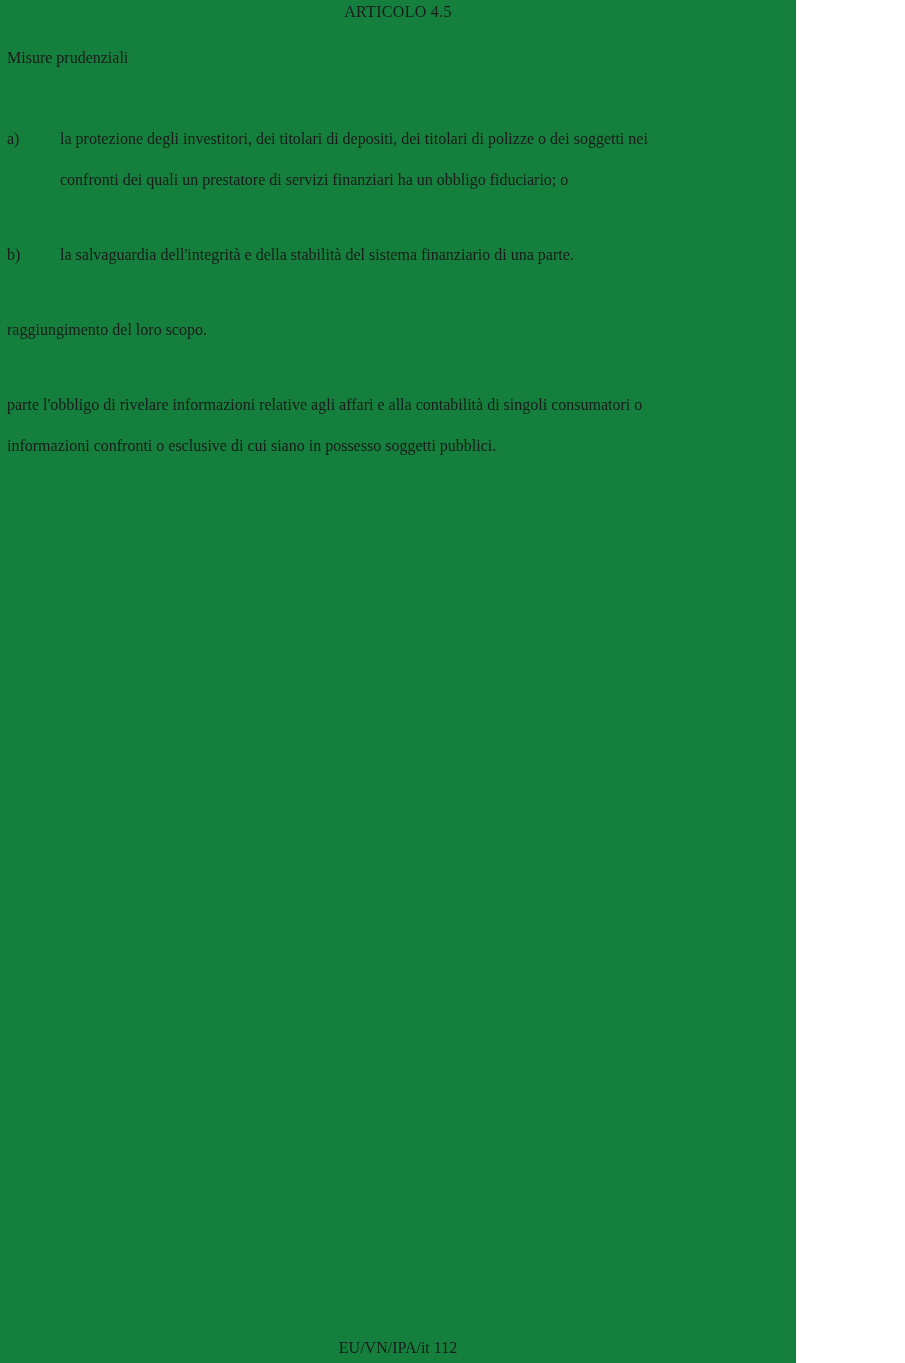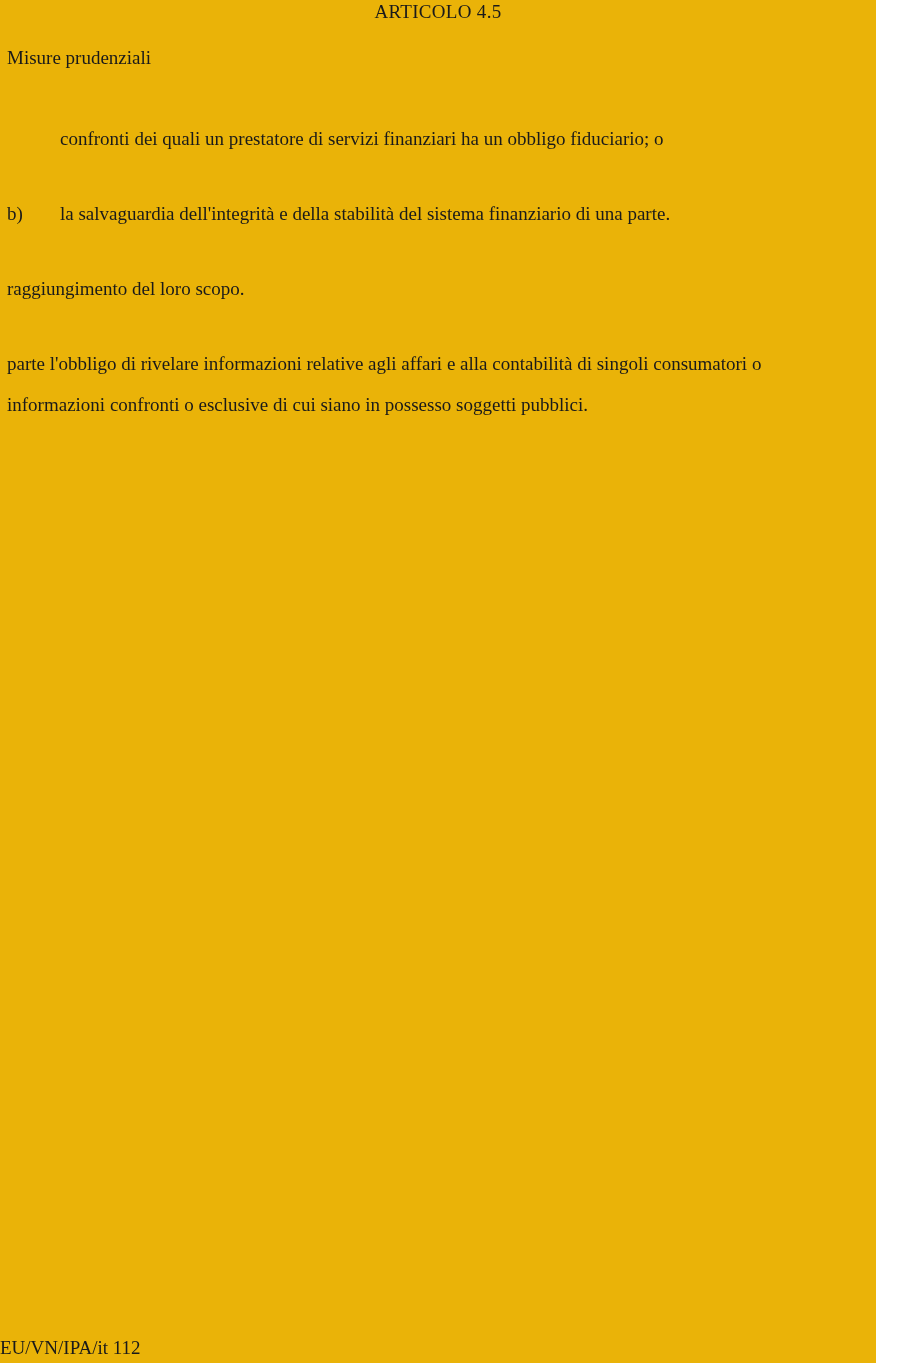--- a/index.html
+++ b/index.html
@@ -2,26 +2,26 @@
 <html><head>
 <meta charset="utf-8">
 <style>
   html, body {
     margin: 0;
     padding: 0;
     background: #ffffff;
   }
   .page {
     position: relative;
-    width: 876px;
+    width: 796px;
     height: 1363px;
-    background: #eab308;
+    background: #15803d;
     color: #1a1a1a;
     font-family: "Liberation Serif", "DejaVu Serif", serif;
-    font-size: 19px;
+    font-size: 16px;
     overflow: hidden;
     box-sizing: border-box;
   }
   .content {
     padding: 0 7px 0 7px;
   }
   .doc-title {
     text-align: center;
     line-height: 22px;
     padding-top: 1px;
@@ -48,37 +48,39 @@
     width: 53px;
   }
   .cont-indent {
     padding-left: 53px;
   }
   .doc-footer {
     position: absolute;
     left: 0;
     right: 0;
     bottom: 4px;
+    text-align: center;
     line-height: 22px;
   }
 </style>
 </head>
 <body>
 
 <div class="page">
   <div class="content">
 
     <div class="doc-title">ARTICOLO 4.5</div>
 
     <div class="doc-subtitle">Misure prudenziali</div>
 
     <div class="body-block">
 
 
       <div class="para">
+        <div class="line"><span class="plabel">a)</span><span>la protezione degli investitori, dei titolari di depositi, dei titolari di polizze o dei soggetti nei</span></div>
         <div class="line cont-indent">confronti dei quali un prestatore di servizi finanziari ha un obbligo fiduciario; o</div>
       </div>
 
       <div class="para">
         <div class="line"><span class="plabel">b)</span><span>la salvaguardia dell'integrità e della stabilità del sistema finanziario di una parte.</span></div>
       </div>
 
       <div class="para">
         <div class="line">raggiungimento del loro scopo.</div>
       </div>

